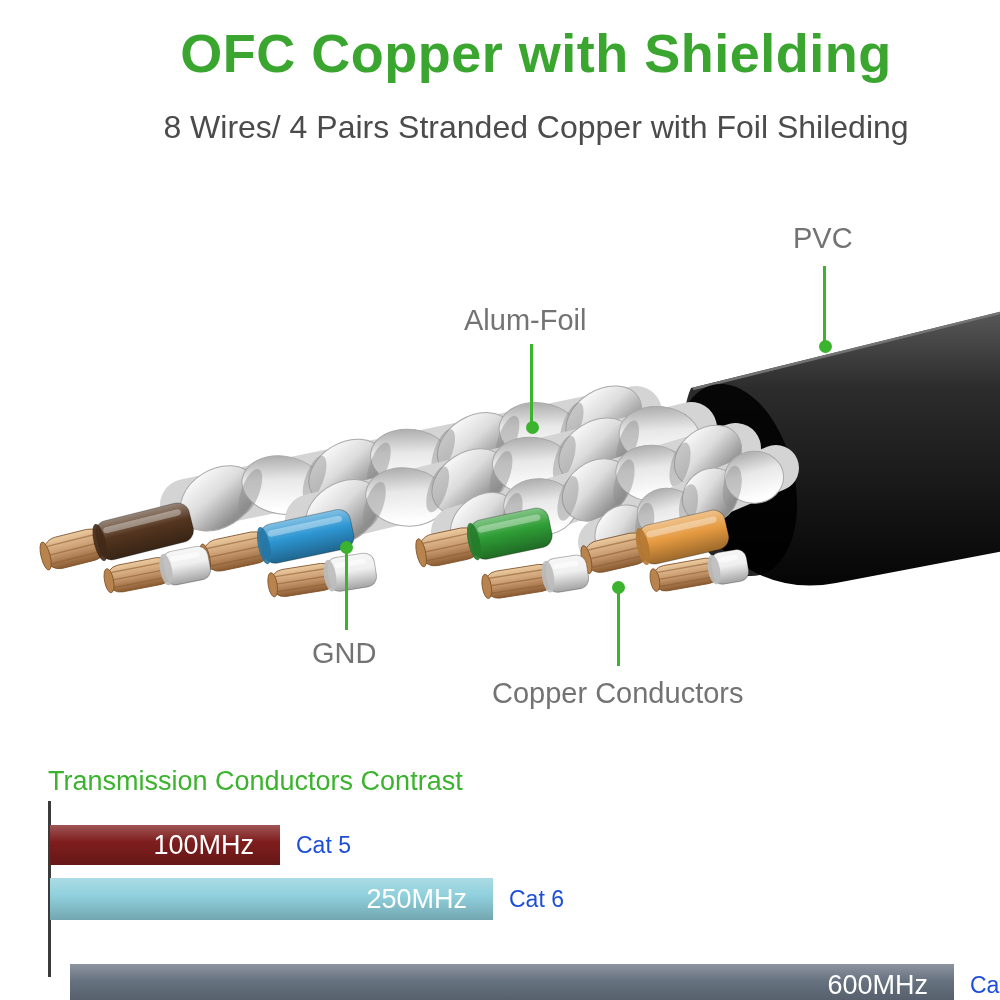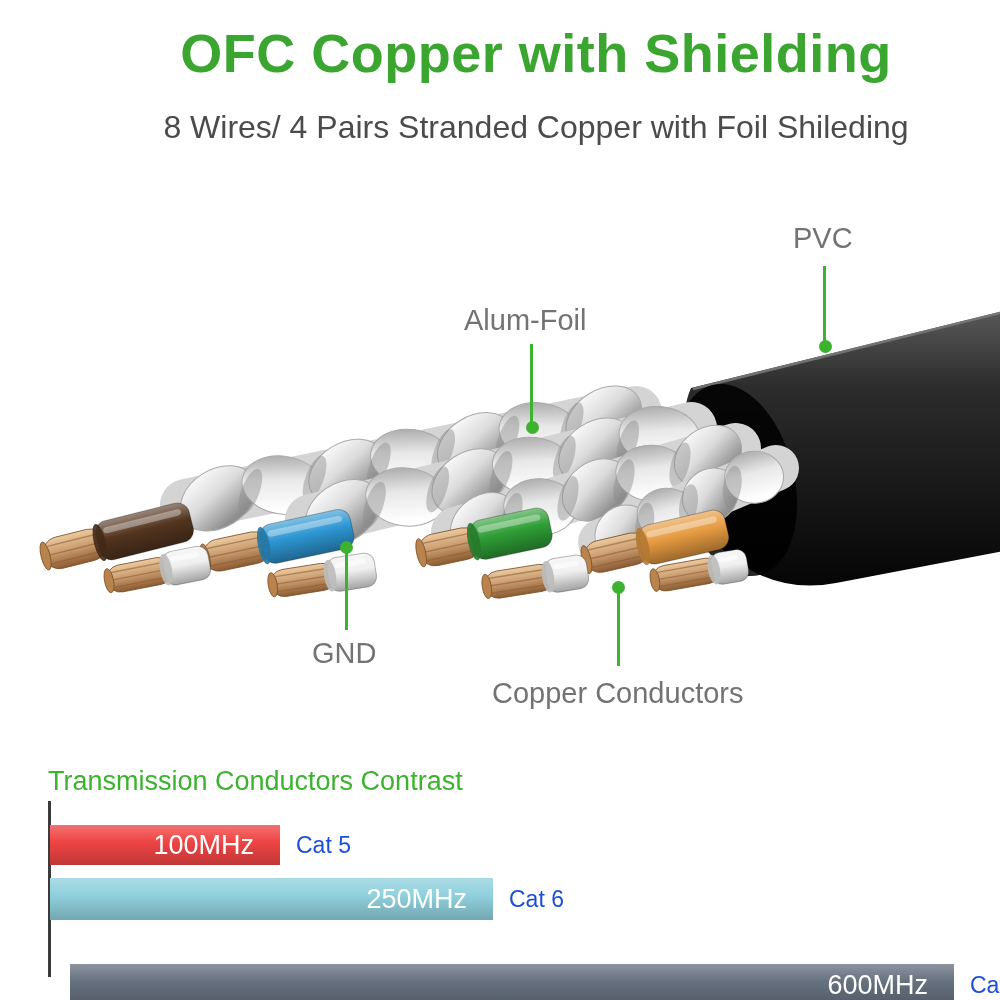--- a/index.html
+++ b/index.html
@@ -241,21 +241,21 @@
 
   <div class="pointer-label" style="left:757px;top:222px;">PVC</div>
   <div class="pointer-label" style="left:428px;top:304px;">Alum-Foil</div>
   <div class="pointer-label" style="left:276px;top:637px;">GND</div>
   <div class="pointer-label" style="left:456px;top:677px;">Copper Conductors</div>
 
   <div class="chart-title">Transmission Conductors Contrast</div>
   <div class="axis-line"></div>
 
   <div class="bar-row" style="top:825px;height:40px;">
-    <div class="bar" style="width: 230px; background-color: #ef4444;">
+    <div class="bar" style="width: 230px; background-color: #7f1d1d;">
       <span class="bar-label">100MHz</span>
     </div>
     <span class="cat-label">Cat 5</span>
   </div>
   <div class="bar-row" style="top:878px;height:42px;text-align:right;">
     <div class="bar" style="width: 443px; background-color: rgb(143, 208, 220);">
       <span class="bar-label">250MHz</span>
     </div>
     <span class="cat-label">Cat 6</span>
   </div>

